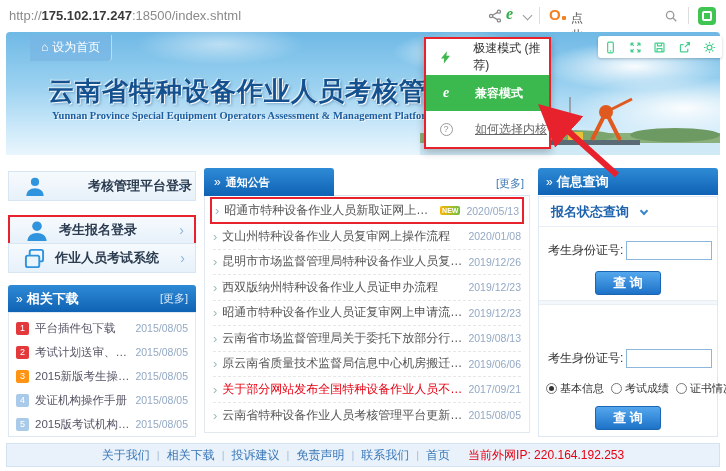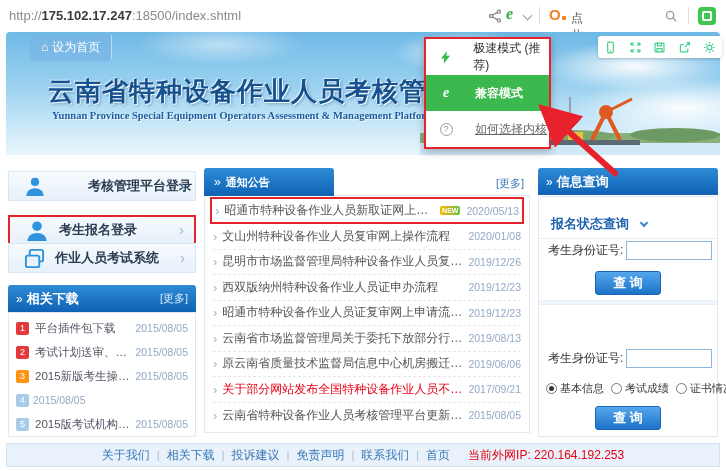--- a/index.html
+++ b/index.html
@@ -278,20 +278,21 @@
         <span class="dl-label">考试计划送审、审核...</span>
         <span class="dl-date">2015/08/05</span>
       </div>
       <div class="dl-row">
         <span class="dl-num" style="background: rgb(255, 147, 18);">3</span>
         <span class="dl-label">2015新版考生操作...</span>
         <span class="dl-date">2015/08/05</span>
       </div>
       <div class="dl-row">
         <span class="dl-num" style="background: rgb(169, 203, 233);">4</span>
+        <span class="dl-label">发证机构操作手册</span>
         <span class="dl-date">2015/08/05</span>
       </div>
       <div class="dl-row">
         <span class="dl-num" style="background: rgb(169, 203, 233);">5</span>
         <span class="dl-label">2015版考试机构操...</span>
         <span class="dl-date">2015/08/05</span>
       </div>
     </div>
 
   <div class="nt-header">
@@ -350,21 +351,21 @@
       </div>
     </div>
 
   <div class="q-header">
     <div class="blue-bar" style="position:static; width:180px;">
       <span class="dbl-arrow">»</span>
       <span class="bb-title">信息查询</span>
     </div>
   </div>
   <div class="q-panel">
-    <div class="q-sec-title" style="top:0;margin-top:12px;">
+    <div class="q-sec-title" style="top:0;">
       <span>报名状态查询</span><span class="q-chev"></span>
     </div>
     <div class="q-form" style="top:44px;">
       <span class="q-label">考生身份证号:</span>
       <input class="q-input" type="text" style="">
     </div>
     <div class="q-btn" style="top:74px;">查 询</div>
     <div class="q-div"></div>
     <div class="q-form" style="top:152px;">
       <span class="q-label">考生身份证号:</span>

